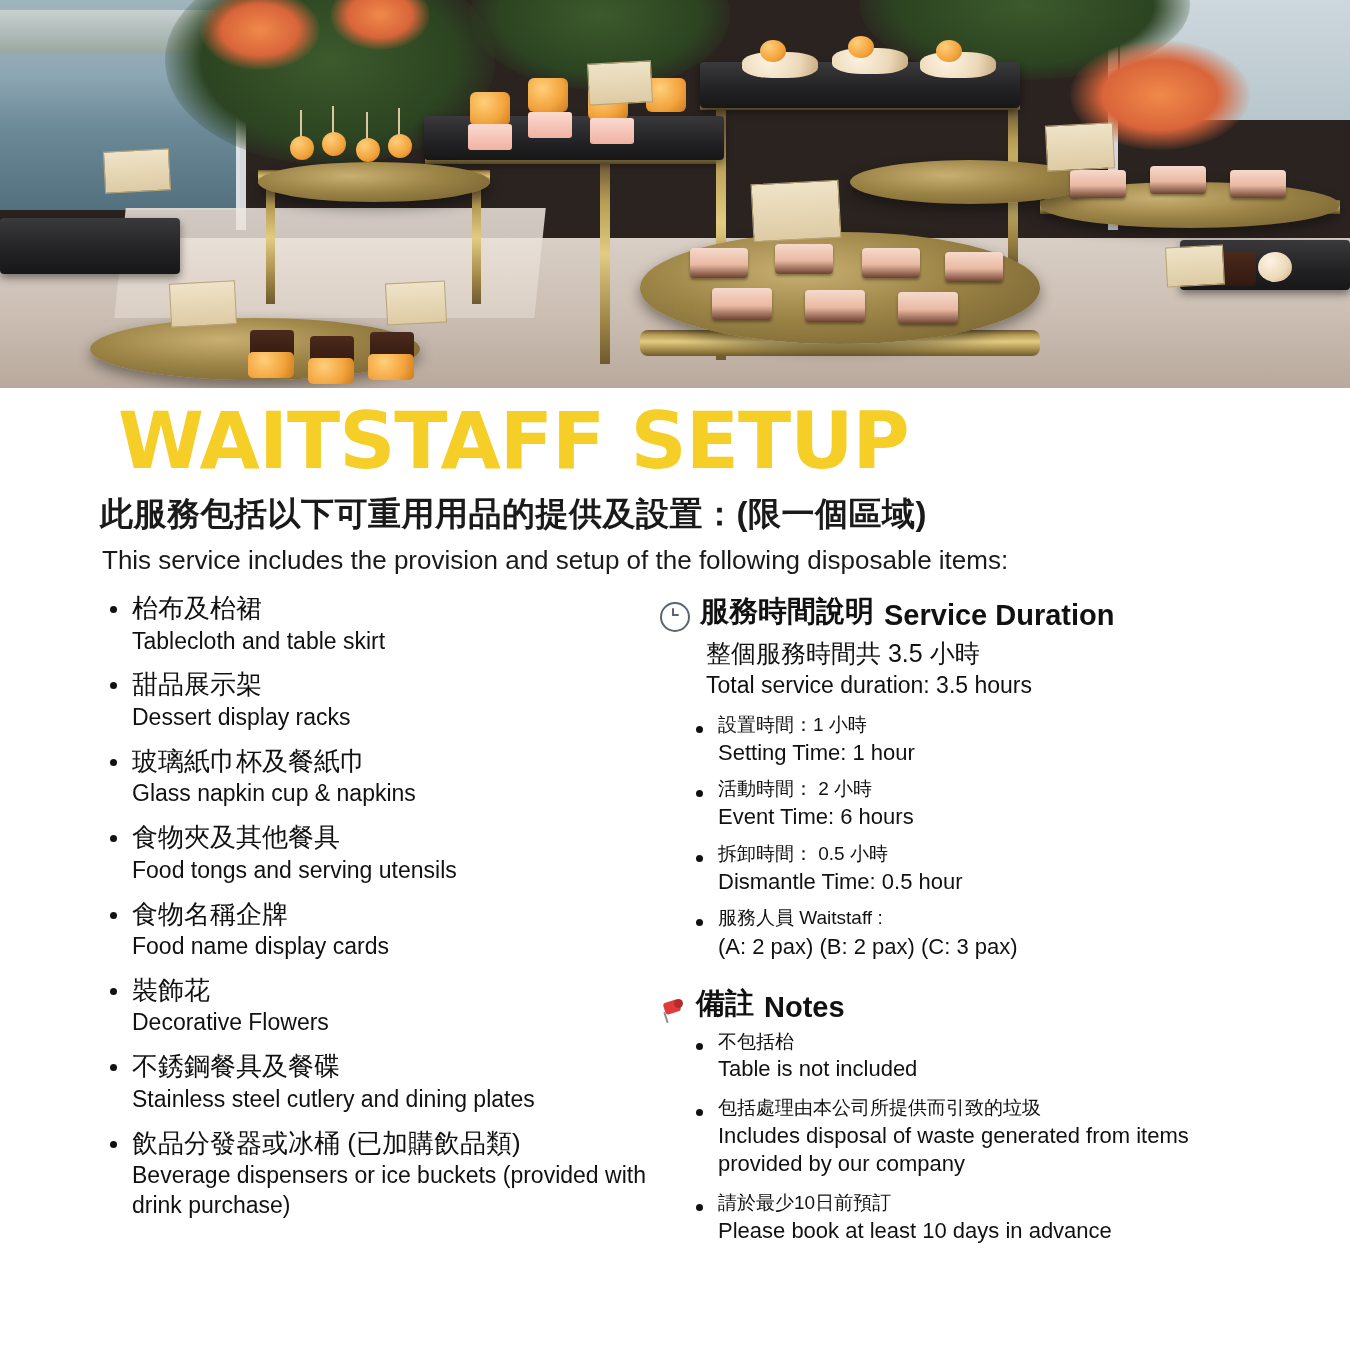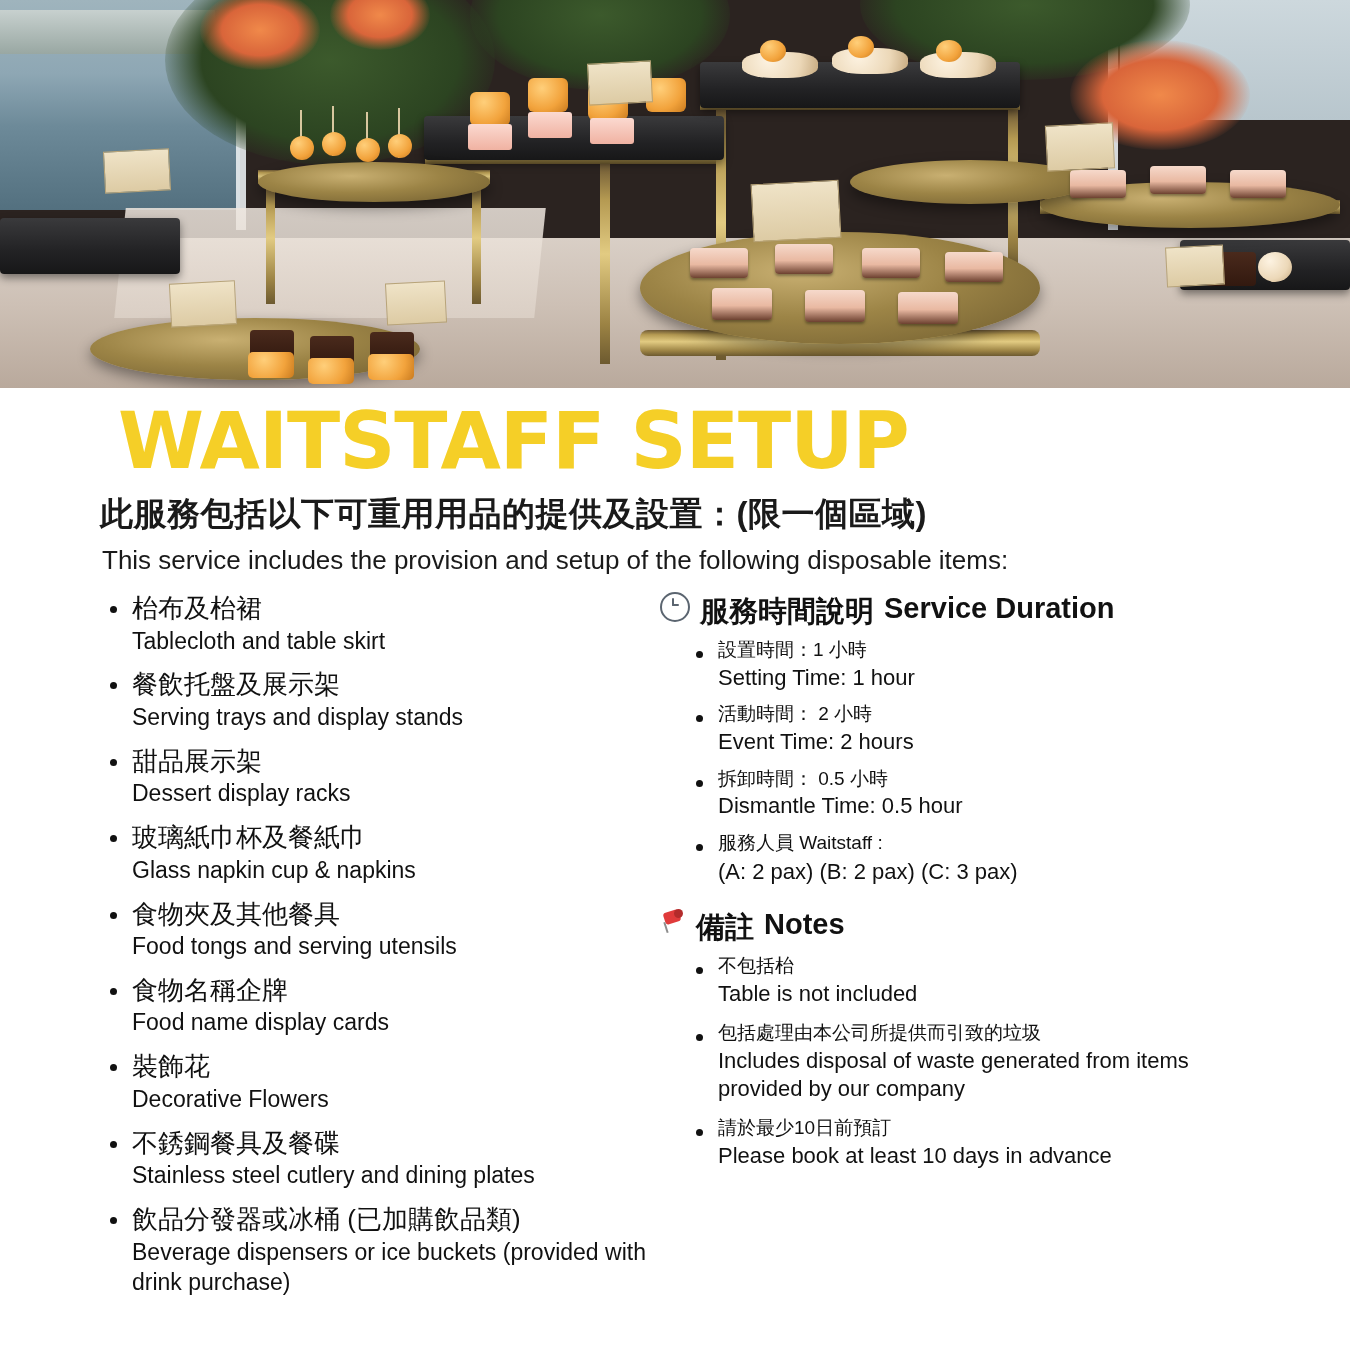--- a/index.html
+++ b/index.html
@@ -182,21 +182,21 @@
     font-size: 23px;
     color: #111;
     line-height: 1.3;
     margin-top: 2px;
     font-weight: 400;
   }
 
   
   .section-head {
     display: flex;
-    align-items: flex-start;
+    align-items: flex-end;
     gap: 10px;
     margin-bottom: 6px;
   }
   .section-head .sh-text {
     font-size: 29px;
     font-weight: 700;
     color: #111;
   }
   .icon-clock {
     width: 26px; height: 26px;
@@ -379,24 +379,20 @@
 
     <div class="columns">
 
       <div class="col-left">
         <ul class="items">
           <li>
             <div class="zh">枱布及枱裙</div>
             <div class="en">Tablecloth and table skirt</div>
           </li>
           <li>
-            <div class="zh">餐飲托盤及展示架</div>
-            <div class="en">Serving trays and display stands</div>
-          </li>
-          <li>
             <div class="zh">甜品展示架</div>
             <div class="en">Dessert display racks</div>
           </li>
           <li>
             <div class="zh">玻璃紙巾杯及餐紙巾</div>
             <div class="en">Glass napkin cup &amp; napkins</div>
           </li>
           <li>
             <div class="zh">食物夾及其他餐具</div>
             <div class="en">Food tongs and serving utensils</div>
@@ -421,29 +417,33 @@
       </div>
 
       <div class="col-right">
 
         <div class="section-head">
           <span class="icon-clock"></span>
           <span class="sh-text">服務時間說明</span>
           <span class="sh-text">Service Duration</span>
         </div>
 
+        <div class="duration-total">
+          <div class="zh">整個服務時間共 3.5 小時</div>
+          <div class="en">Total service duration: 3.5 hours</div>
+        </div>
 
         <ul class="sub-items">
           <li>
             <div class="zh">設置時間：1 小時</div>
             <div class="en">Setting Time: 1 hour</div>
           </li>
           <li>
             <div class="zh">活動時間： 2 小時</div>
-            <div class="en">Event Time: 2 hours</div>
+            <div class="en">Event Time: 6 hours</div>
           </li>
           <li>
             <div class="zh">拆卸時間： 0.5 小時</div>
             <div class="en">Dismantle Time: 0.5 hour</div>
           </li>
           <li class="pax-lines">
             <div class="zh">服務人員 Waitstaff :</div>
             <div class="en">(A: 2 pax) (B: 2 pax) (C: 3 pax)</div>
           </li>
         </ul>

